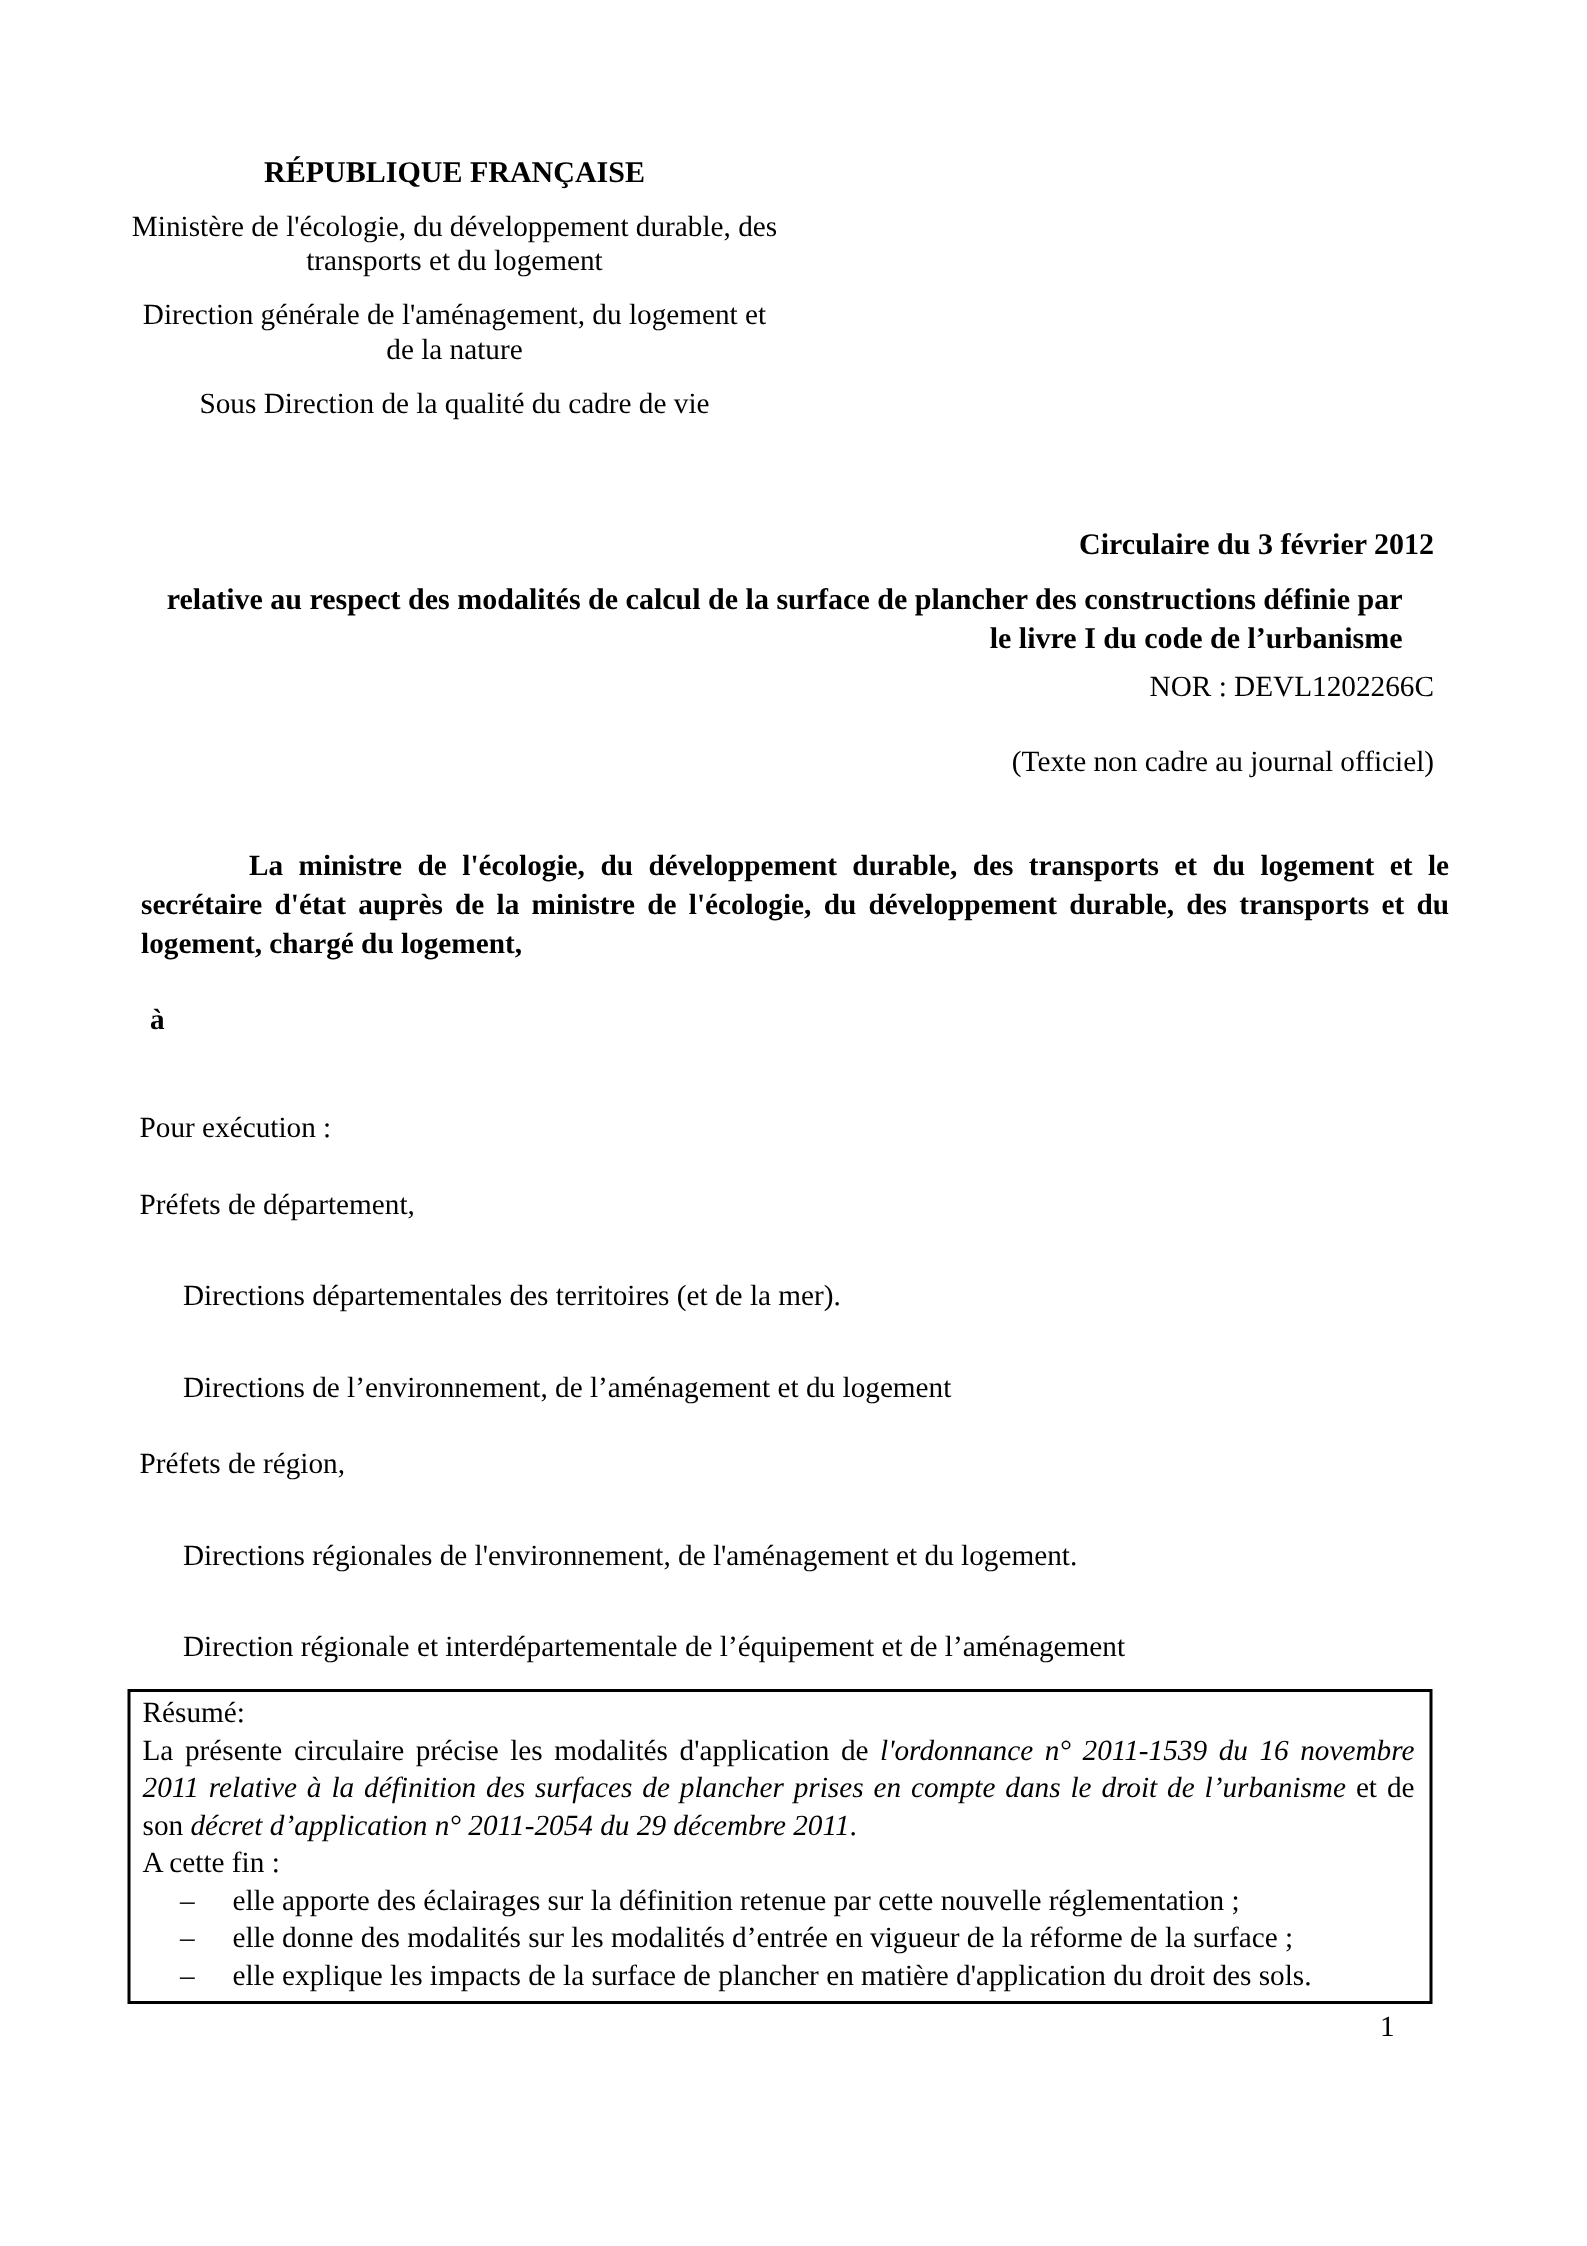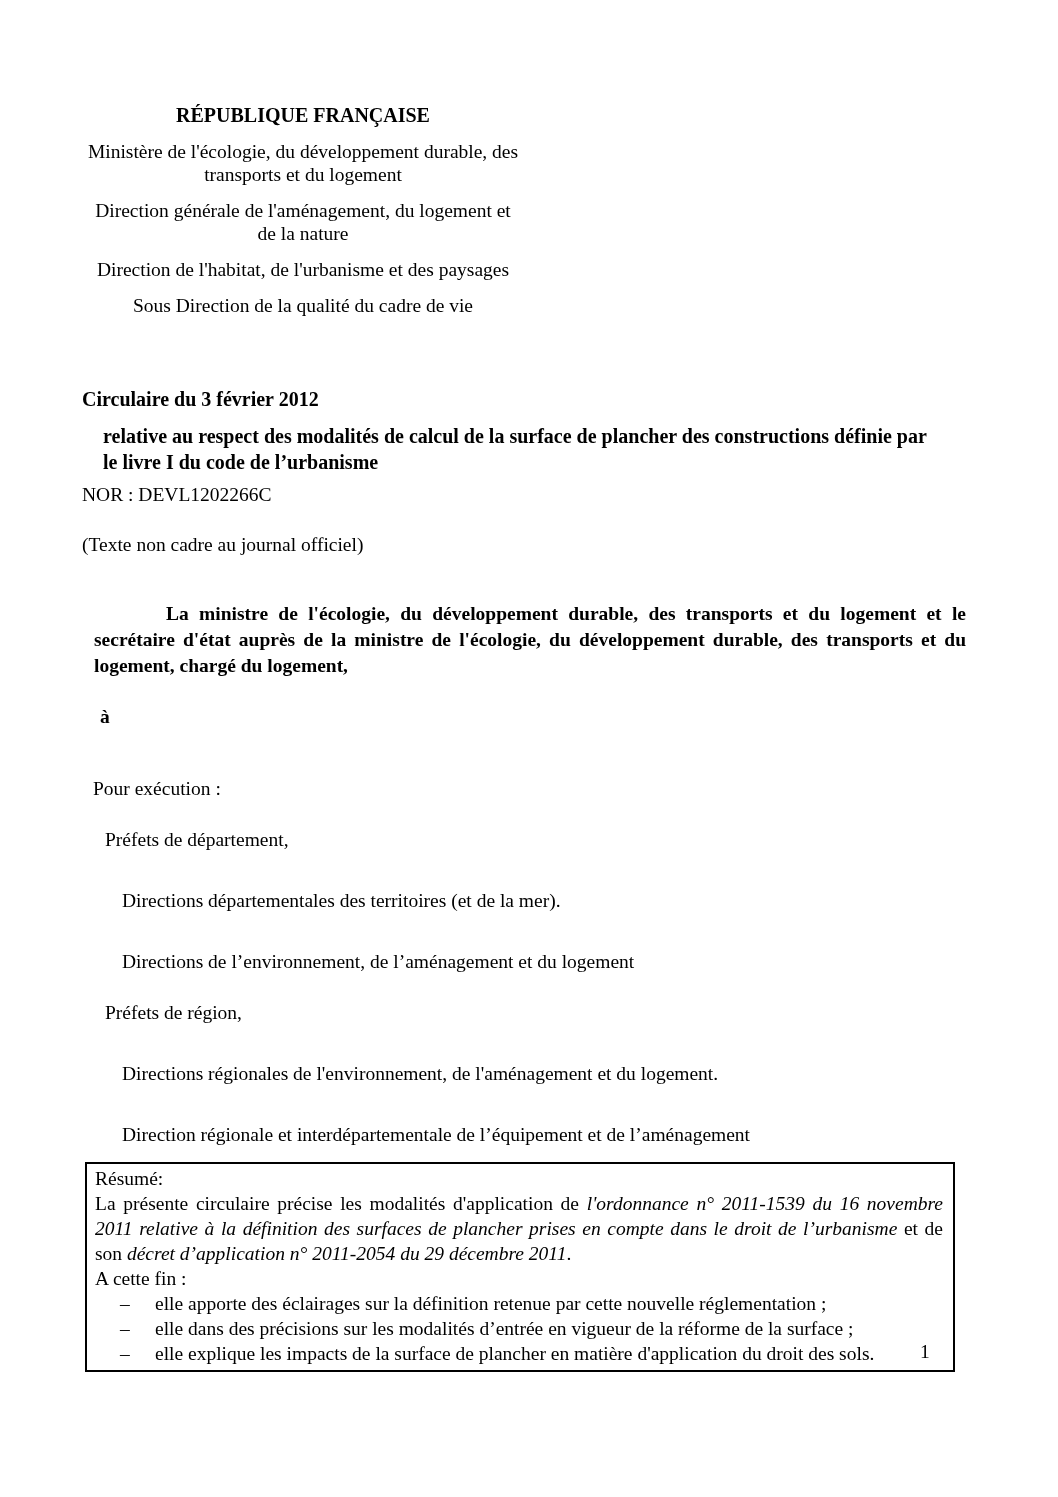--- a/index.html
+++ b/index.html
@@ -20,39 +20,39 @@
     width: 432px;
     text-align: center;
     overflow: hidden;
   }
   .header-block p { margin: 0 0 13px 0; line-height: 23px; }
   .republic { font-weight: 700; font-size: 20px; }
   
   .title-block {
     margin: 57px auto 0 82px;
     width: 874px;
-    text-align: left;
+    text-align: right;
   }
   .title-heading { margin: 0; font-size: 20px; font-weight: 700; line-height: 24px; }
   .title-subtitle { margin: 12px auto 0; width: 832px; font-size: 20px; font-weight: 700; line-height: 26px; }
   .title-nor { margin: 8px 0 0; line-height: 24px; }
   .title-note { margin: 26px 0 0; line-height: 24px; }
   
   .salutation {
     margin: 44px 92px 0 94px;
     text-align: justify;
     text-indent: 72px;
     font-weight: 700;
     line-height: 26px;
   }
   .to { margin: 26px 0 0 100px; font-weight: 700; line-height: 24px; }
   
   .execution { margin: 48px 0 0 93px; line-height: 24px; }
   .group { margin: 26px 0 0 93px; }
-  .group-head { margin: 12px; line-height: 25px; }
+  .group-head { margin: 0; line-height: 25px; }
   .group ul { margin: 0; padding: 0; list-style: none; }
   .group li { padding-left: 29px; line-height: 25px; margin-top: 36px; }
   
   .resume-box {
     box-sizing: border-box;
     margin: 15px 0 0 85px;
     width: 870px;
     border: 2px solid #000000;
     padding: 2px 10px 4px 8px;
   }
@@ -72,21 +72,20 @@
 </style>
 </head>
 <body>
 
 <div class="page">
 
   <div class="header-block">
     <p class="republic">RÉPUBLIQUE FRANÇAISE</p>
     <p>Ministère de l'écologie, du développement durable, des transports et du logement</p>
     <p>Direction générale de l'aménagement, du logement et de la nature</p>
-    <p>Direction de l'habitat, de l'urbanisme et des paysages</p>
     <p>Sous Direction de la qualité du cadre de vie</p>
   </div>
 
   <div class="title-block">
     <p class="title-heading">Circulaire du 3 février 2012</p>
     <p class="title-subtitle">relative au respect des modalités de calcul de la surface de plancher des constructions définie par le livre I du code de l’urbanisme</p>
     <p class="title-nor">NOR : DEVL1202266C</p>
     <p class="title-note">(Texte non cadre au journal officiel)</p>
   </div>
 
@@ -110,20 +109,20 @@
       <li>Direction régionale et interdépartementale de l’équipement et de l’aménagement</li>
     </ul>
   </div>
 
   <div class="resume-box">
     <p>Résumé:</p>
     <p class="resume-intro"><span>La présente circulaire précise les modalités d'application de </span><span class="it">l'ordonnance n° 2011-1539 du 16 novembre 2011 relative à la définition des surfaces de plancher prises en compte dans le droit de l’urbanisme</span><span> et de son </span><span class="it">décret d’application n° 2011-2054 du 29 décembre 2011</span><span>.</span></p>
     <p>A cette fin :</p>
     <ul>
       <li><span class="dash">–</span><span>elle apporte des éclairages sur la définition retenue par cette nouvelle réglementation ;</span></li>
-      <li><span class="dash">–</span><span>elle dans des précisions sur les modalités d’entrée en vigueur de la réforme de la surface ;</span></li>
+      <li><span class="dash">–</span><span>elle donne des modalités sur les modalités d’entrée en vigueur de la réforme de la surface ;</span></li>
       <li><span class="dash">–</span><span>elle explique les impacts de la surface de plancher en matière d'application du droit des sols.</span></li>
     </ul>
   </div>
 
   <div class="page-number">1</div>
 
 </div>
 
 </body></html>

